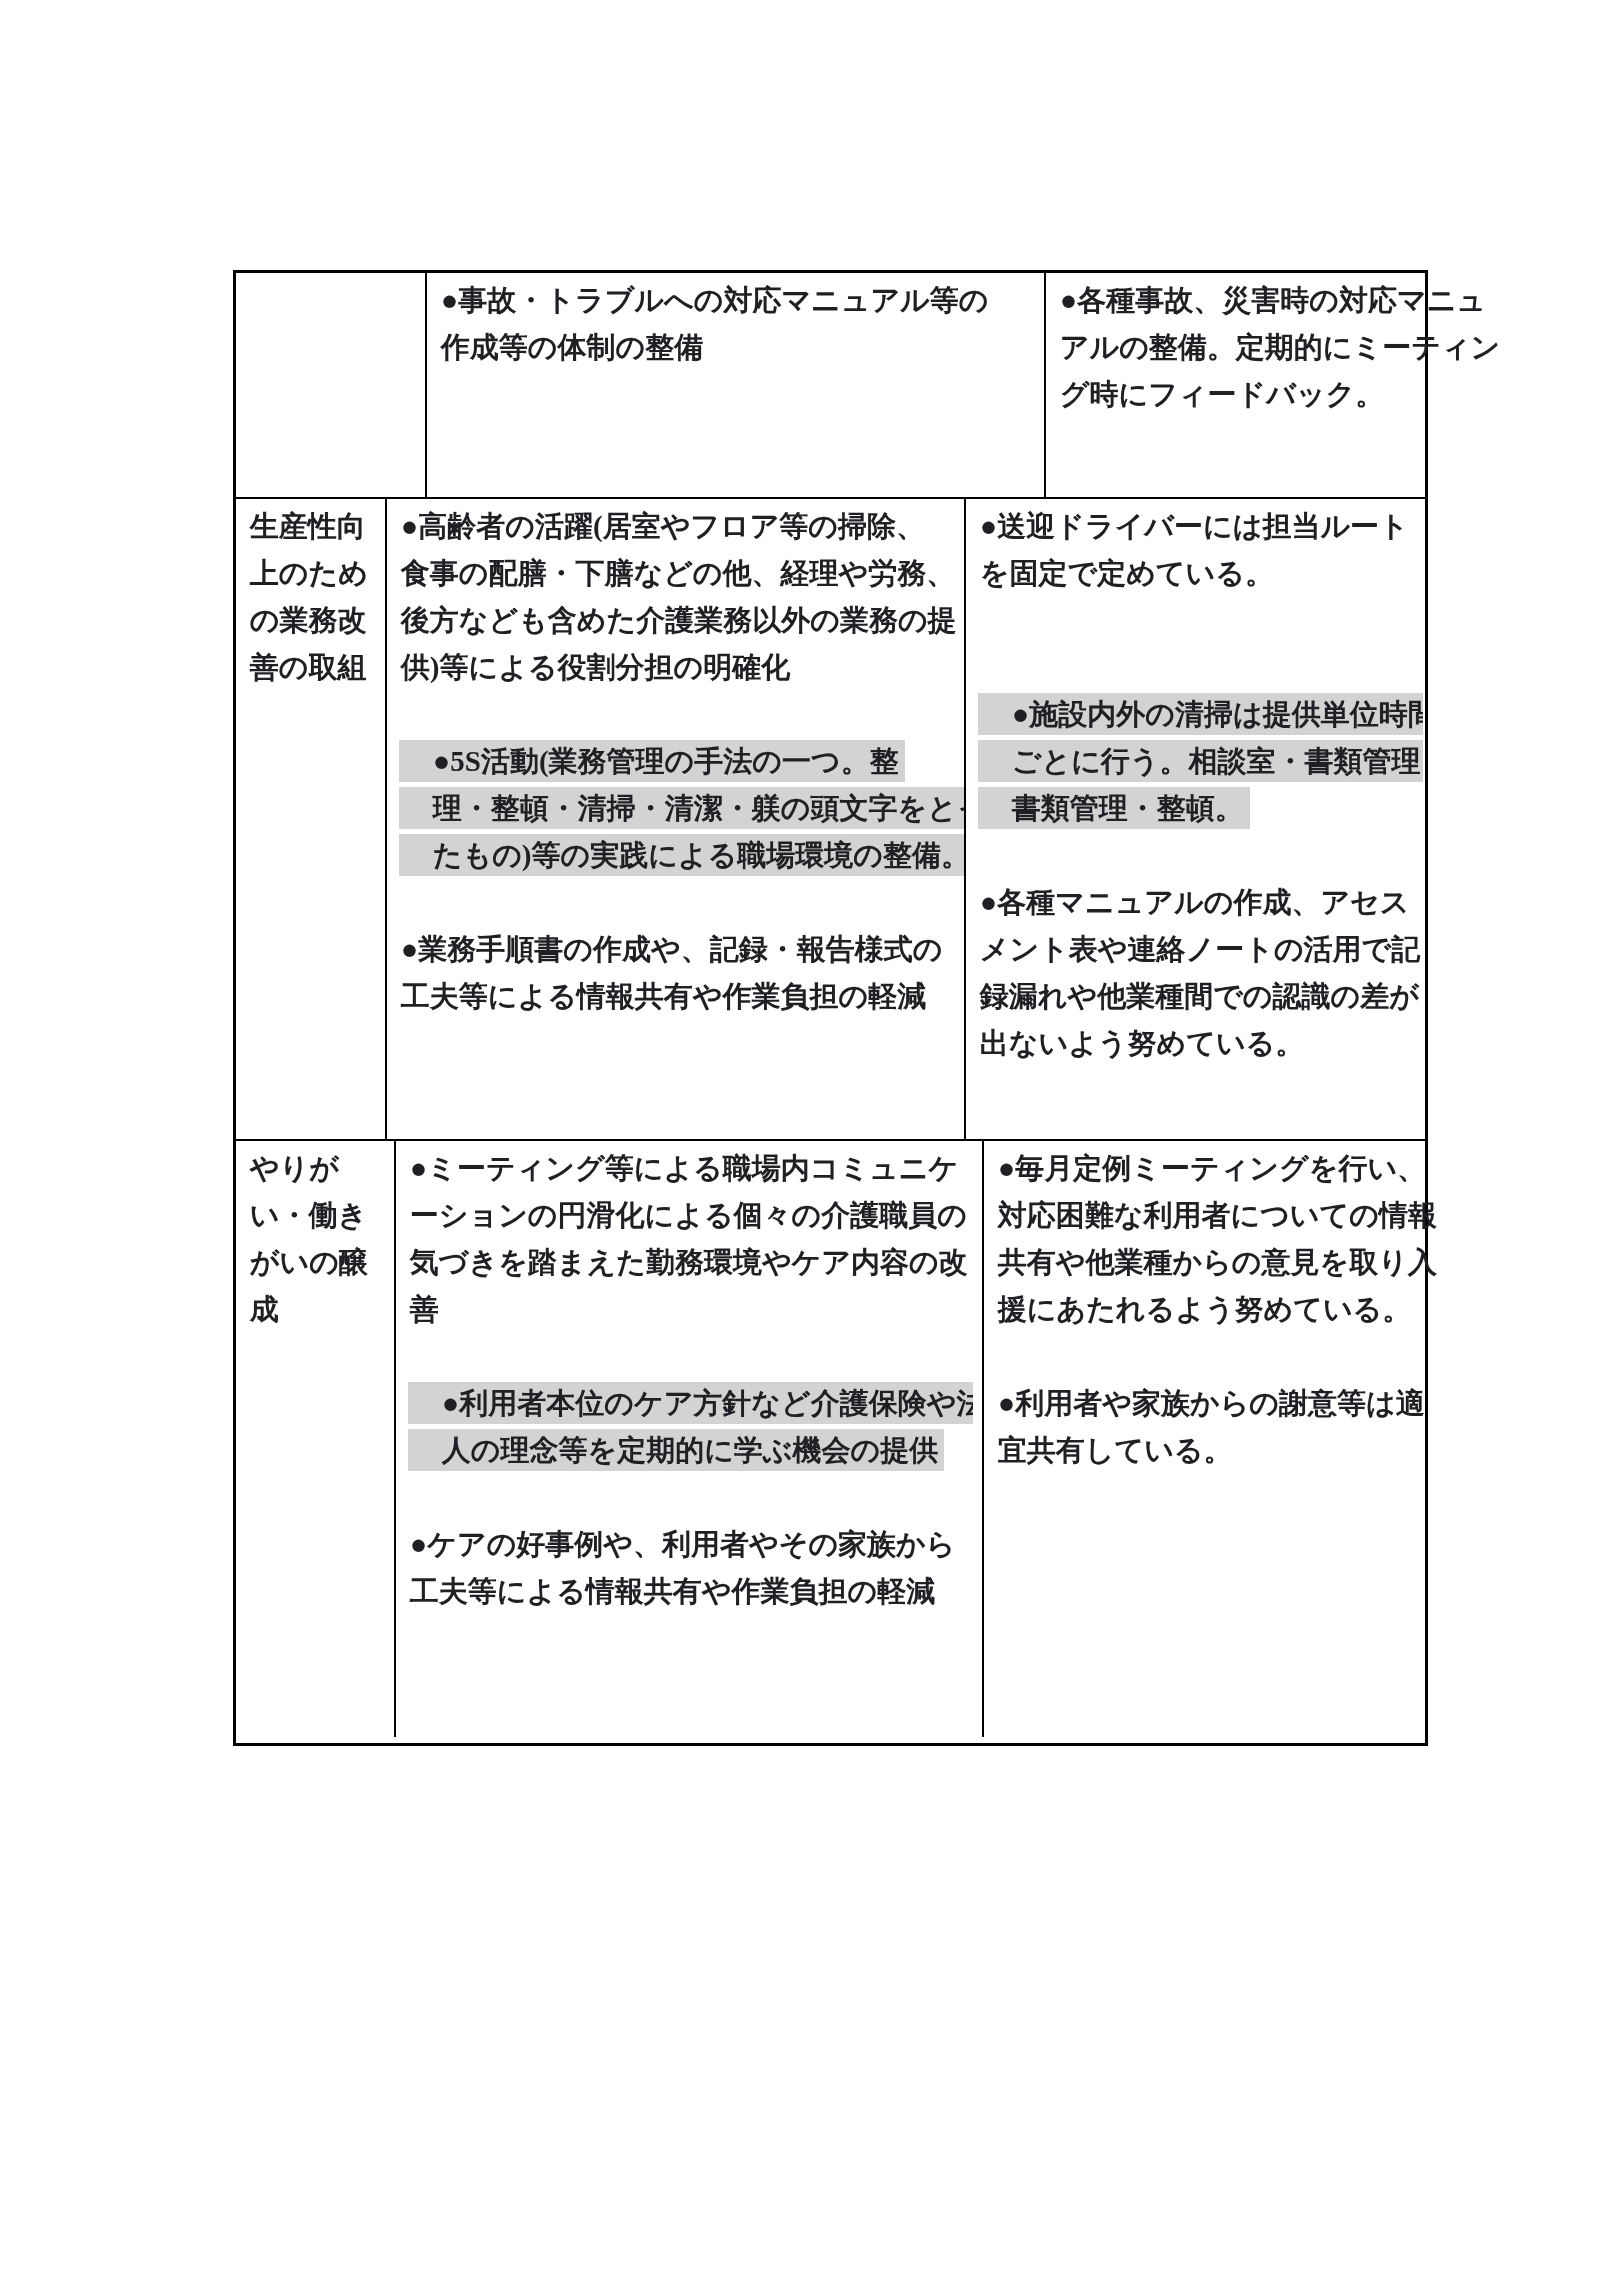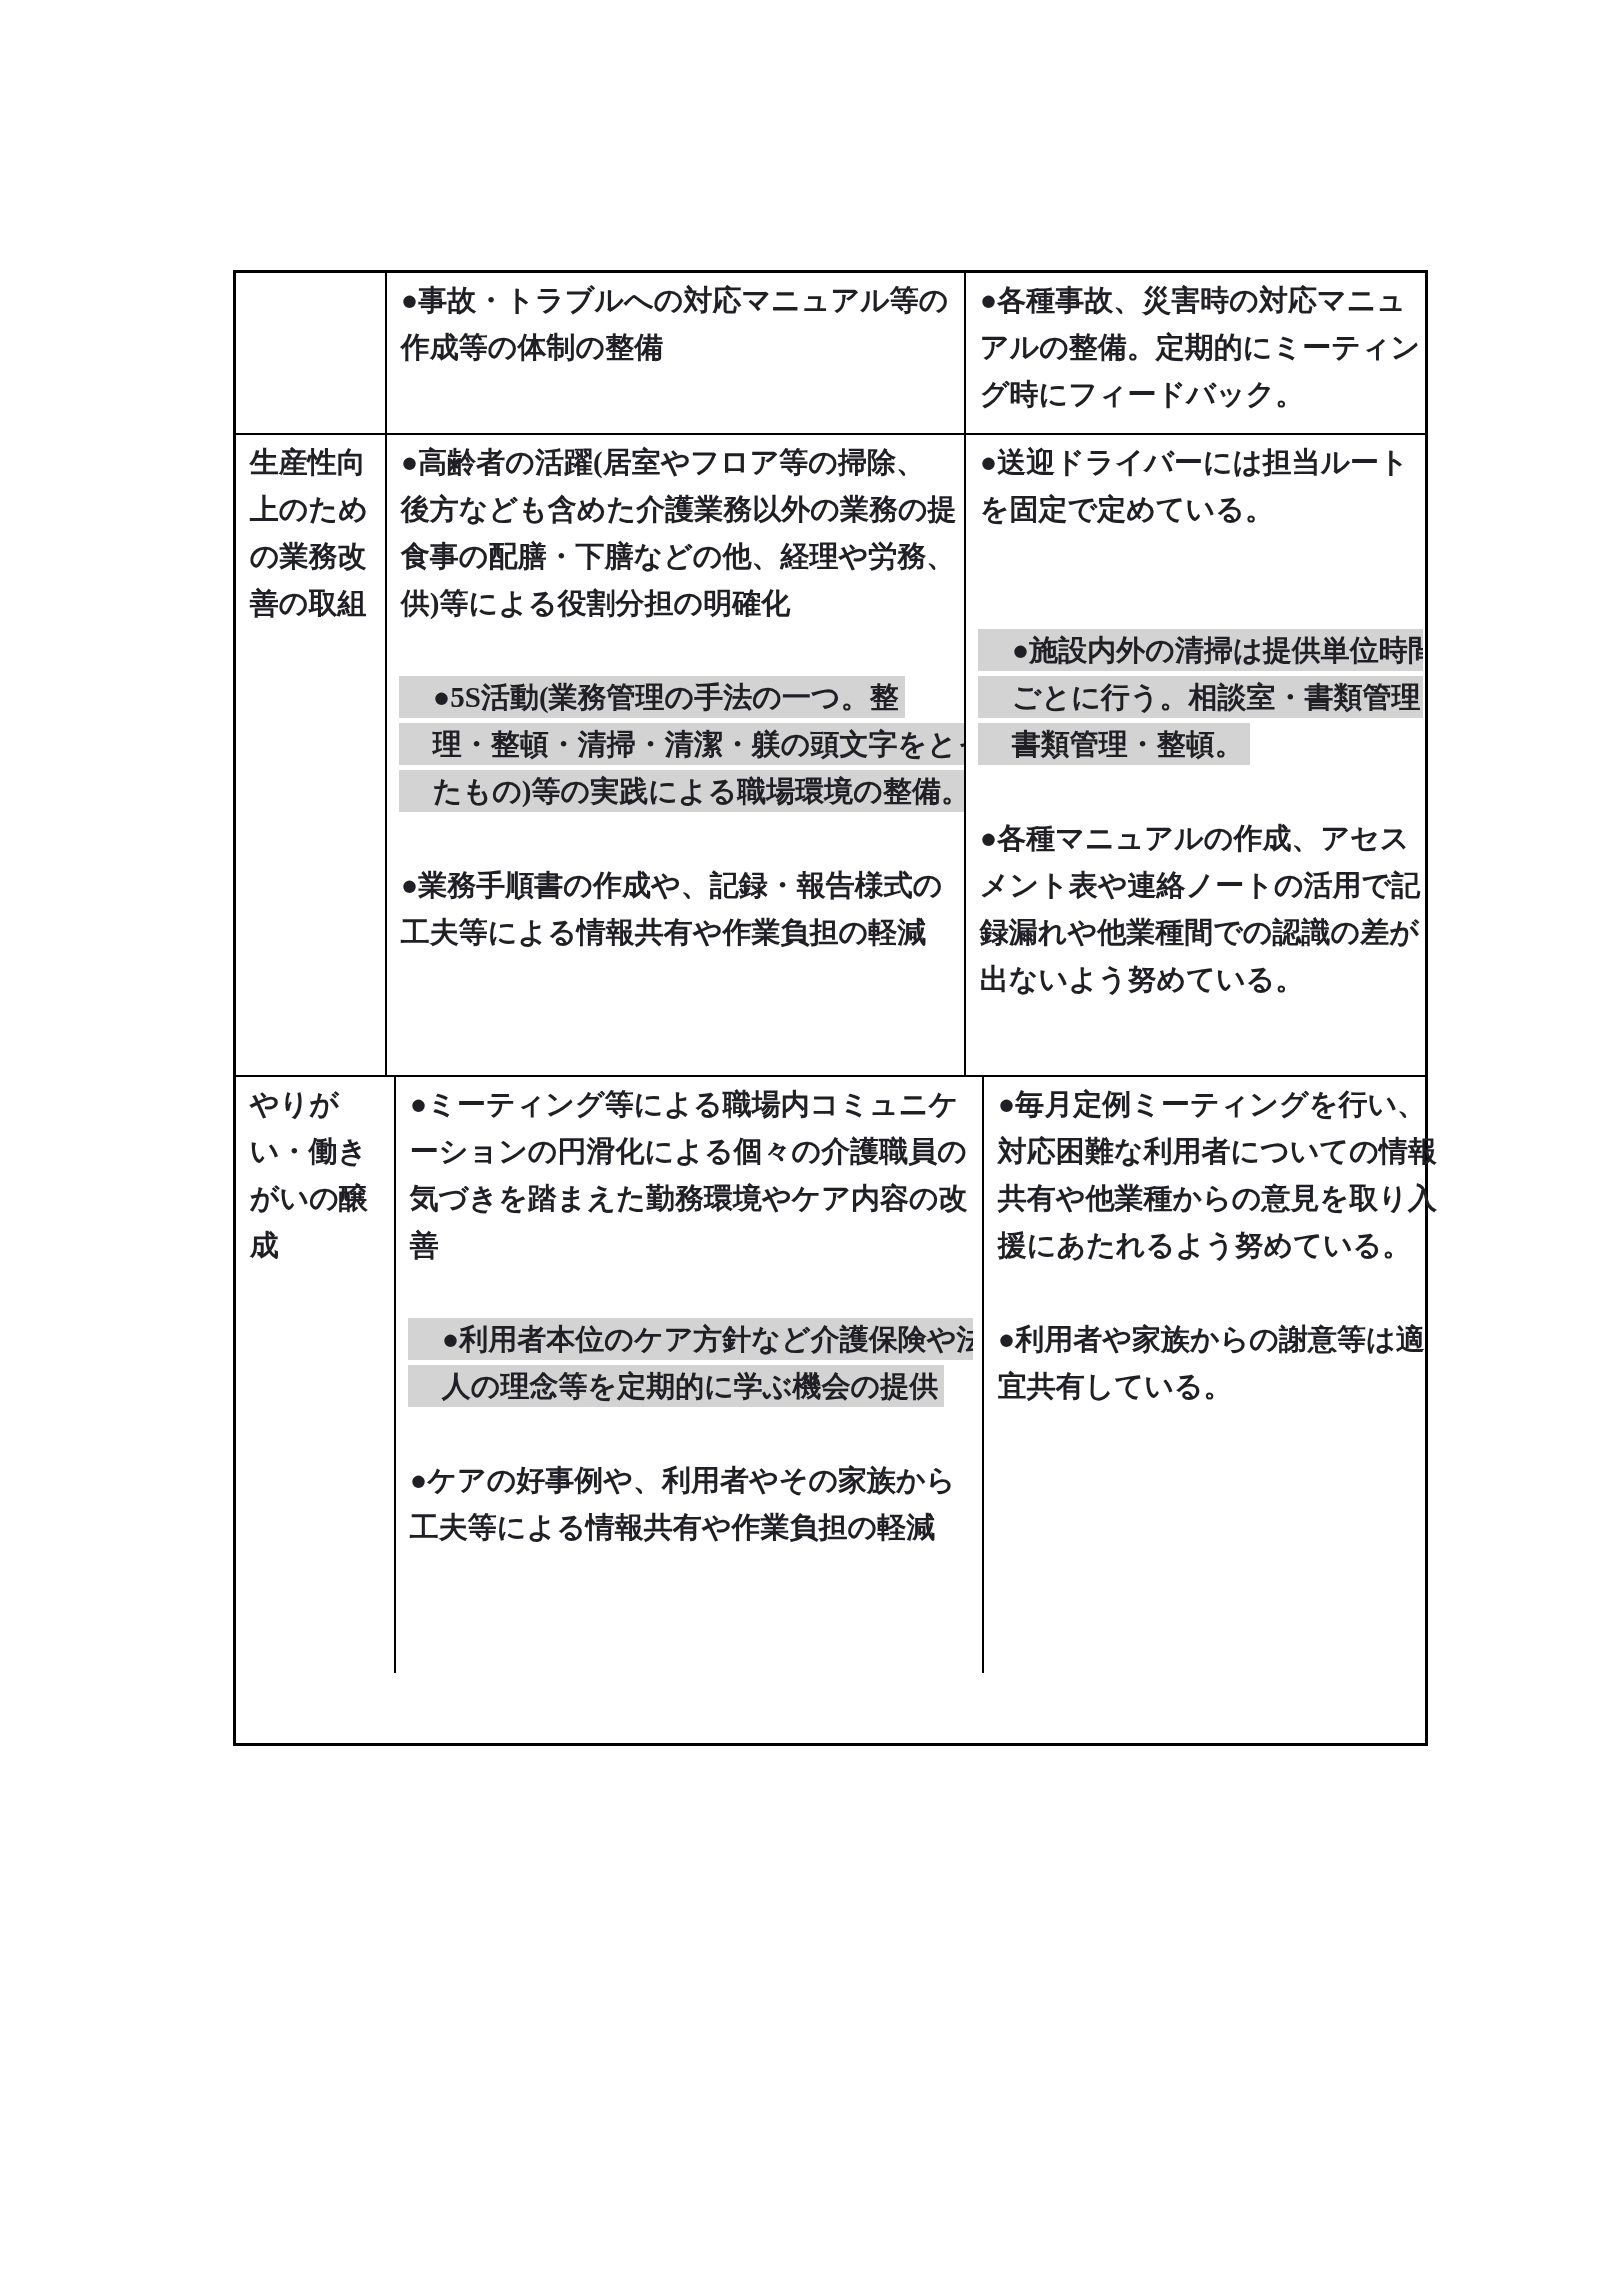--- a/index.html
+++ b/index.html
@@ -12,21 +12,21 @@
   body{
     width:1621px;height:2293px;position:relative;background:#ffffff;
     font-family:"Liberation Serif","DejaVu Serif",serif;
   }
   .doc-table{
     position:absolute;left:233px;top:270px;width:1195px;height:1476px;
     box-sizing:border-box;border:3.9px solid var(--bd);background:#ffffff;
   }
   .row{display:grid;grid-template-columns:149px 579px 459px;box-sizing:border-box;}
   .row + .row{border-top:2px solid var(--bd);}
-  .row-0{height:160px;}
+  .row-0{height:224px;gap:40px;}
   .row-1{height:642px;font-family:Liberation Serif, serif;}
   .row-2{height:598px;gap:9px;}
   .cell{box-sizing:border-box;padding:3.9px 7.8px 0 11.8px;overflow:hidden;}
   .cell + .cell{border-left:2px solid var(--bd);}
   .line{
     height:var(--lh);line-height:var(--lh);
     font-size:29px;font-weight:600;color:var(--txt);
     white-space:nowrap;
   }
   .para + .para{margin-top:var(--lh);}
@@ -56,22 +56,22 @@
     <div class="row row-1">
       <div class="cell label-cell">
         <div class="line"><span class="txt">生産性向</span></div>
         <div class="line"><span class="txt">上のため</span></div>
         <div class="line"><span class="txt">の業務改</span></div>
         <div class="line"><span class="txt">善の取組</span></div>
       </div>
       <div class="cell">
         <div class="para">
           <div class="line"><span class="txt">●高齢者の活躍(居室やフロア等の掃除、</span></div>
+          <div class="line"><span class="txt">食事の配膳・下膳などの他、経理や労務、</span></div>
           <div class="line"><span class="txt">後方なども含めた介護業務以外の業務の提</span></div>
-          <div class="line"><span class="txt">食事の配膳・下膳などの他、経理や労務、</span></div>
           <div class="line"><span class="txt">供)等による役割分担の明確化</span></div>
         </div>
         <div class="para">
           <div class="line"><span class="txt hl">●5S活動(業務管理の手法の一つ。整</span></div>
           <div class="line"><span class="txt hl">理・整頓・清掃・清潔・躾の頭文字をとっ</span></div>
           <div class="line"><span class="txt hl">たもの)等の実践による職場環境の整備。</span></div>
         </div>
         <div class="para">
           <div class="line"><span class="txt">●業務手順書の作成や、記録・報告様式の</span></div>
           <div class="line"><span class="txt">工夫等による情報共有や作業負担の軽減</span></div>

